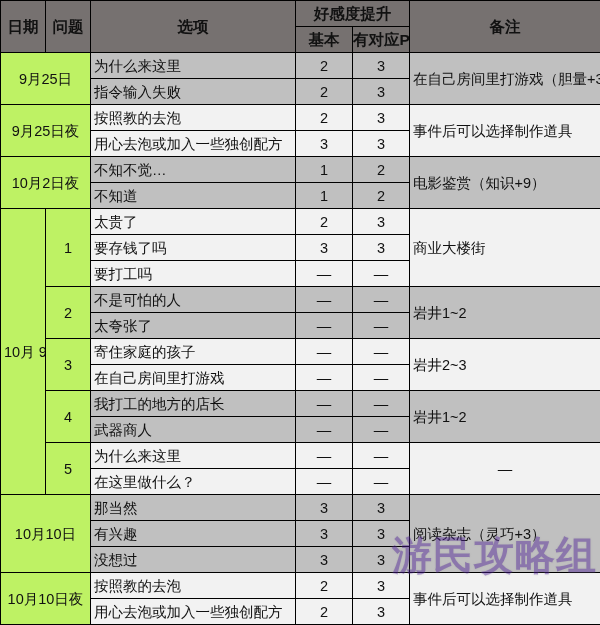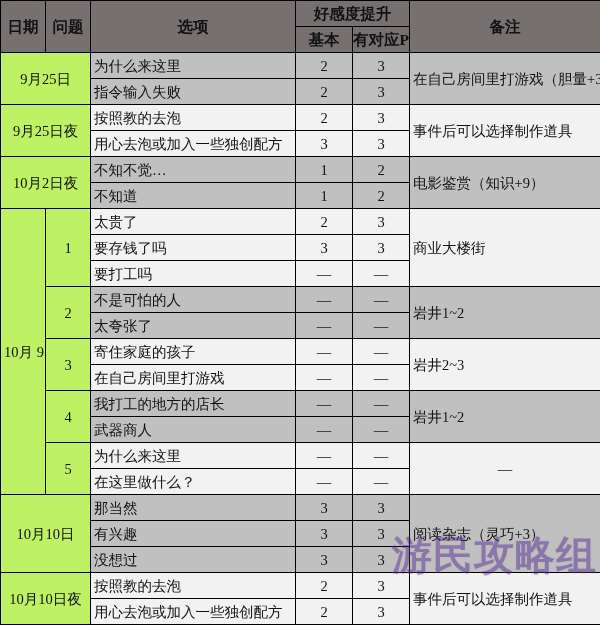--- a/index.html
+++ b/index.html
@@ -1,21 +1,21 @@
 <!DOCTYPE html>
 <html><head>
 <meta charset="utf-8">
 <style>
   html, body { margin: 0; padding: 0; background: #ffffff; }
   body { width: 600px; height: 625px; overflow: hidden; position: relative; }
   table.grid {
     border-collapse: collapse;
     table-layout: fixed;
     width: 600px;
-    font-family: Liberation Serif, serif;
+    font-family: Liberation Sans, sans-serif;
     font-size: 14.5px;
     color: #111;
   }
   table.grid td, table.grid th {
     border: 1px solid #000;
     padding: 0 3px;
     height: 25px;
     line-height: 18px;
     overflow: hidden;
     white-space: nowrap;

